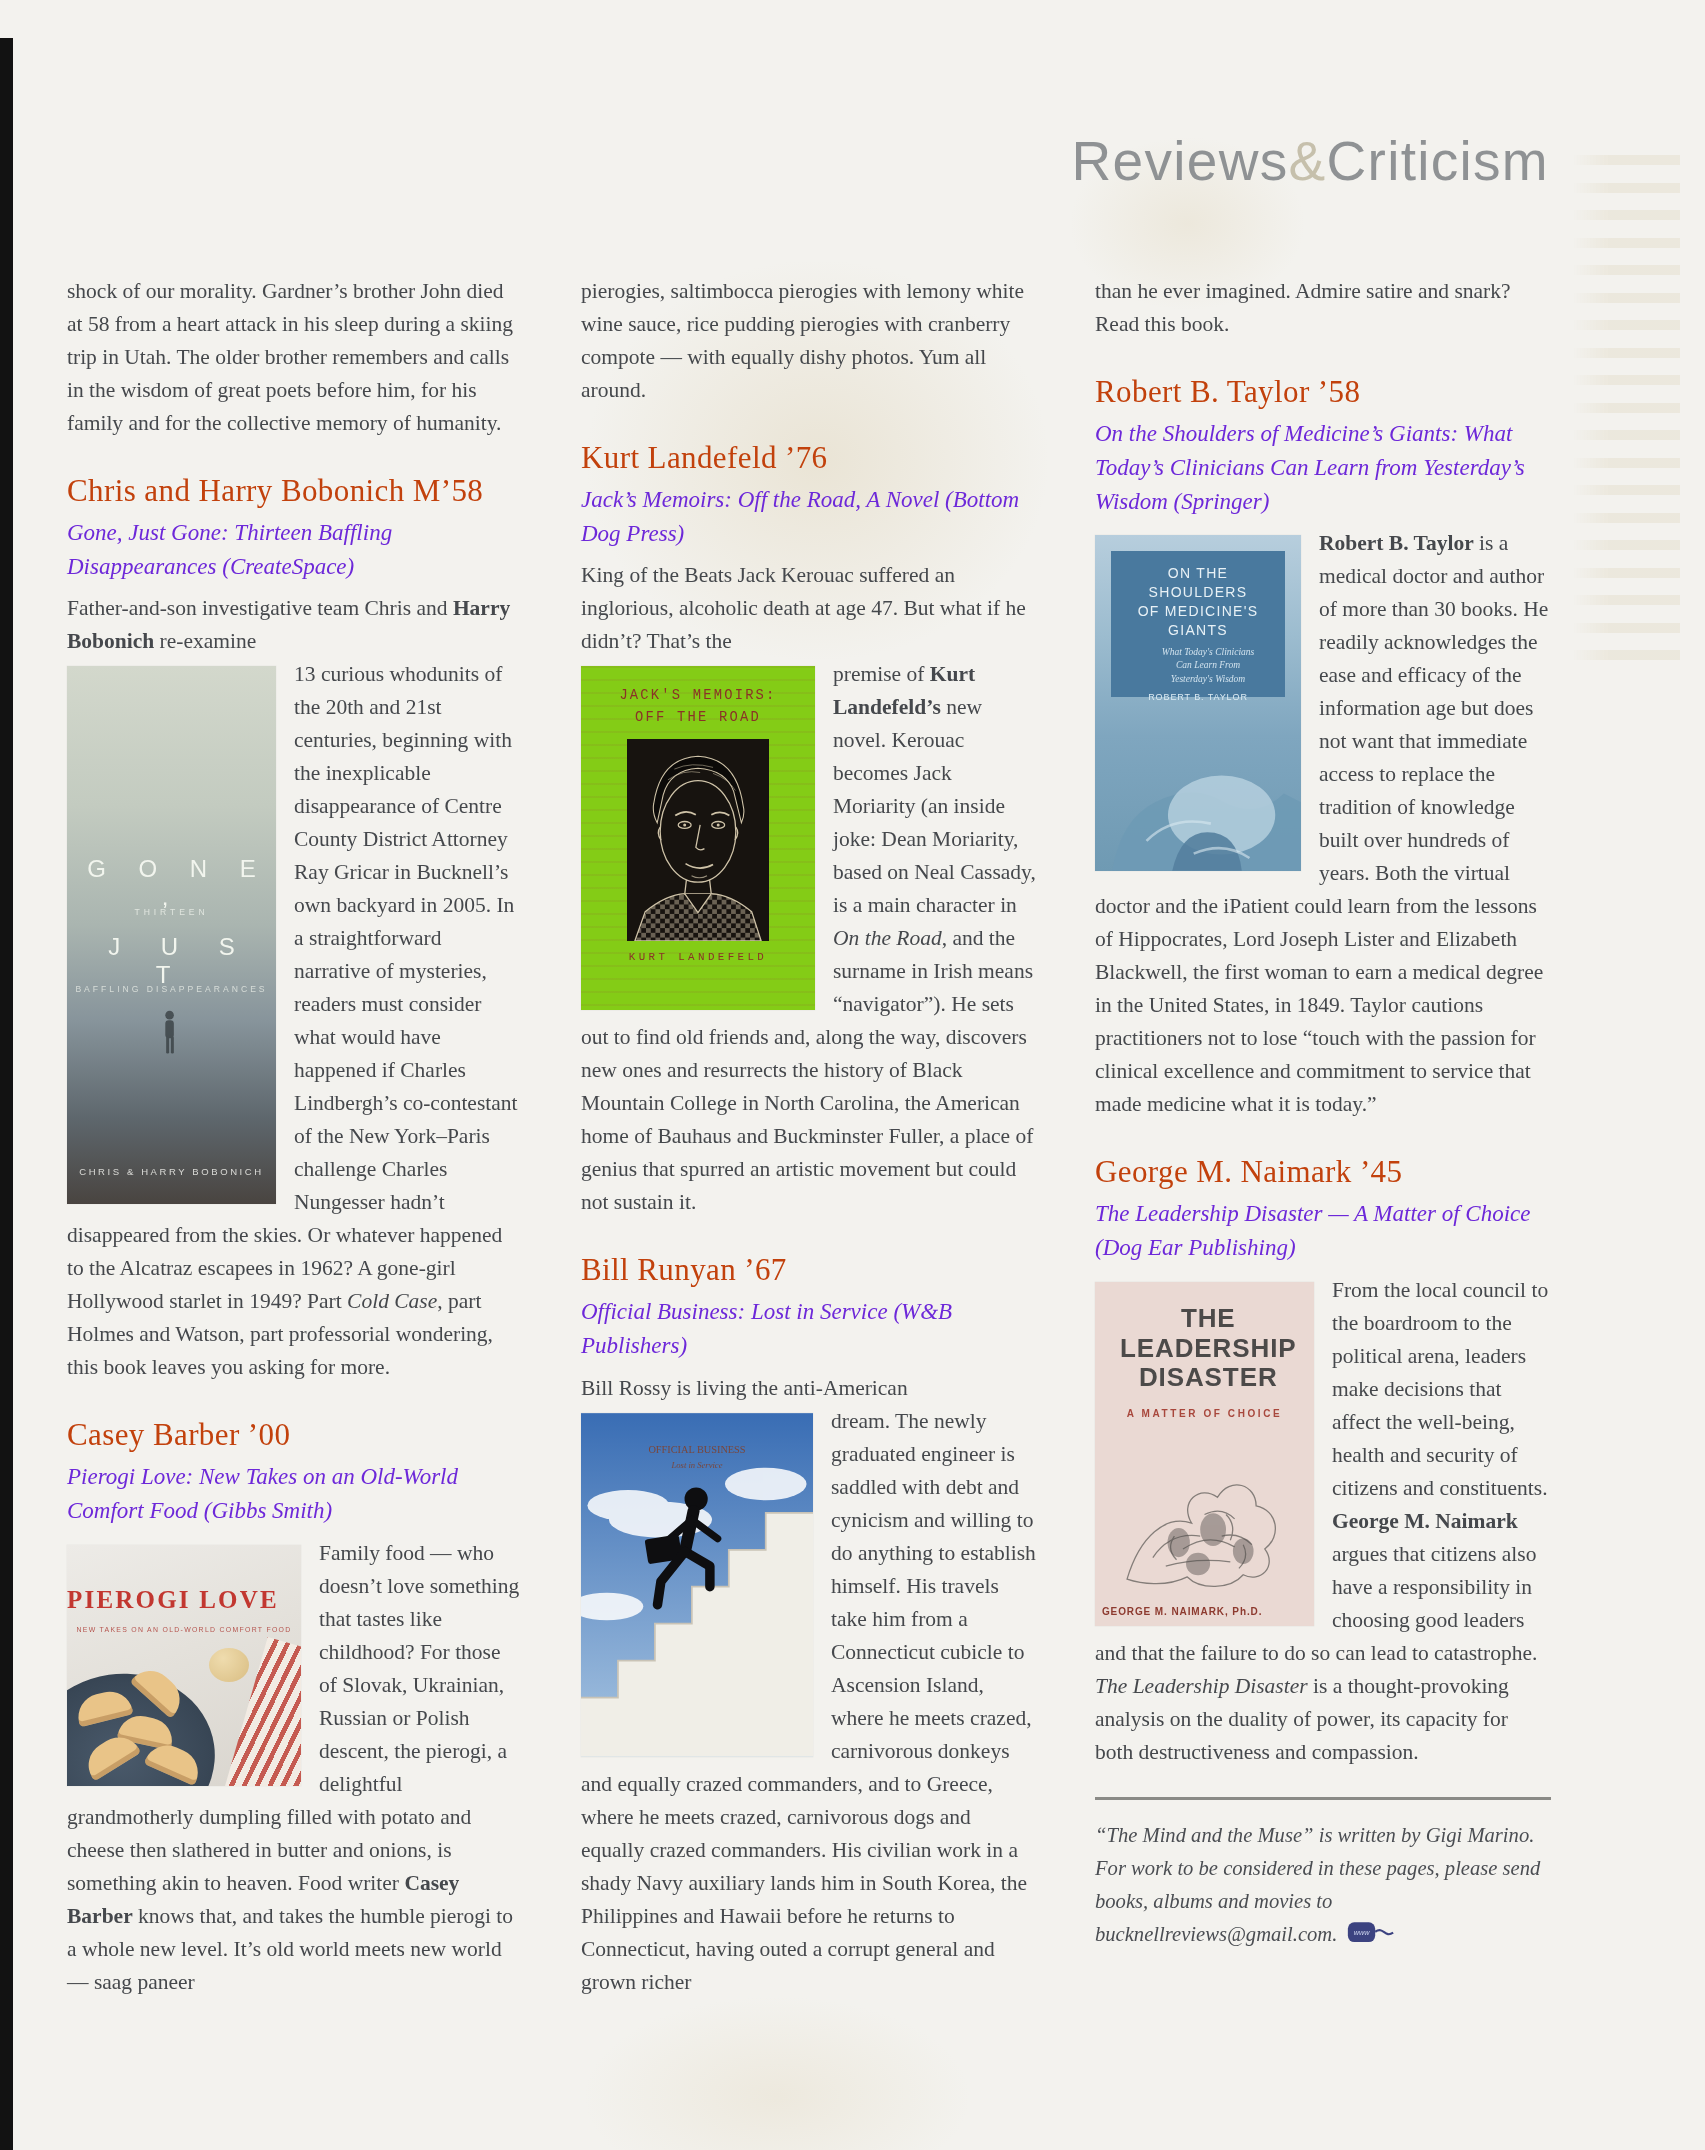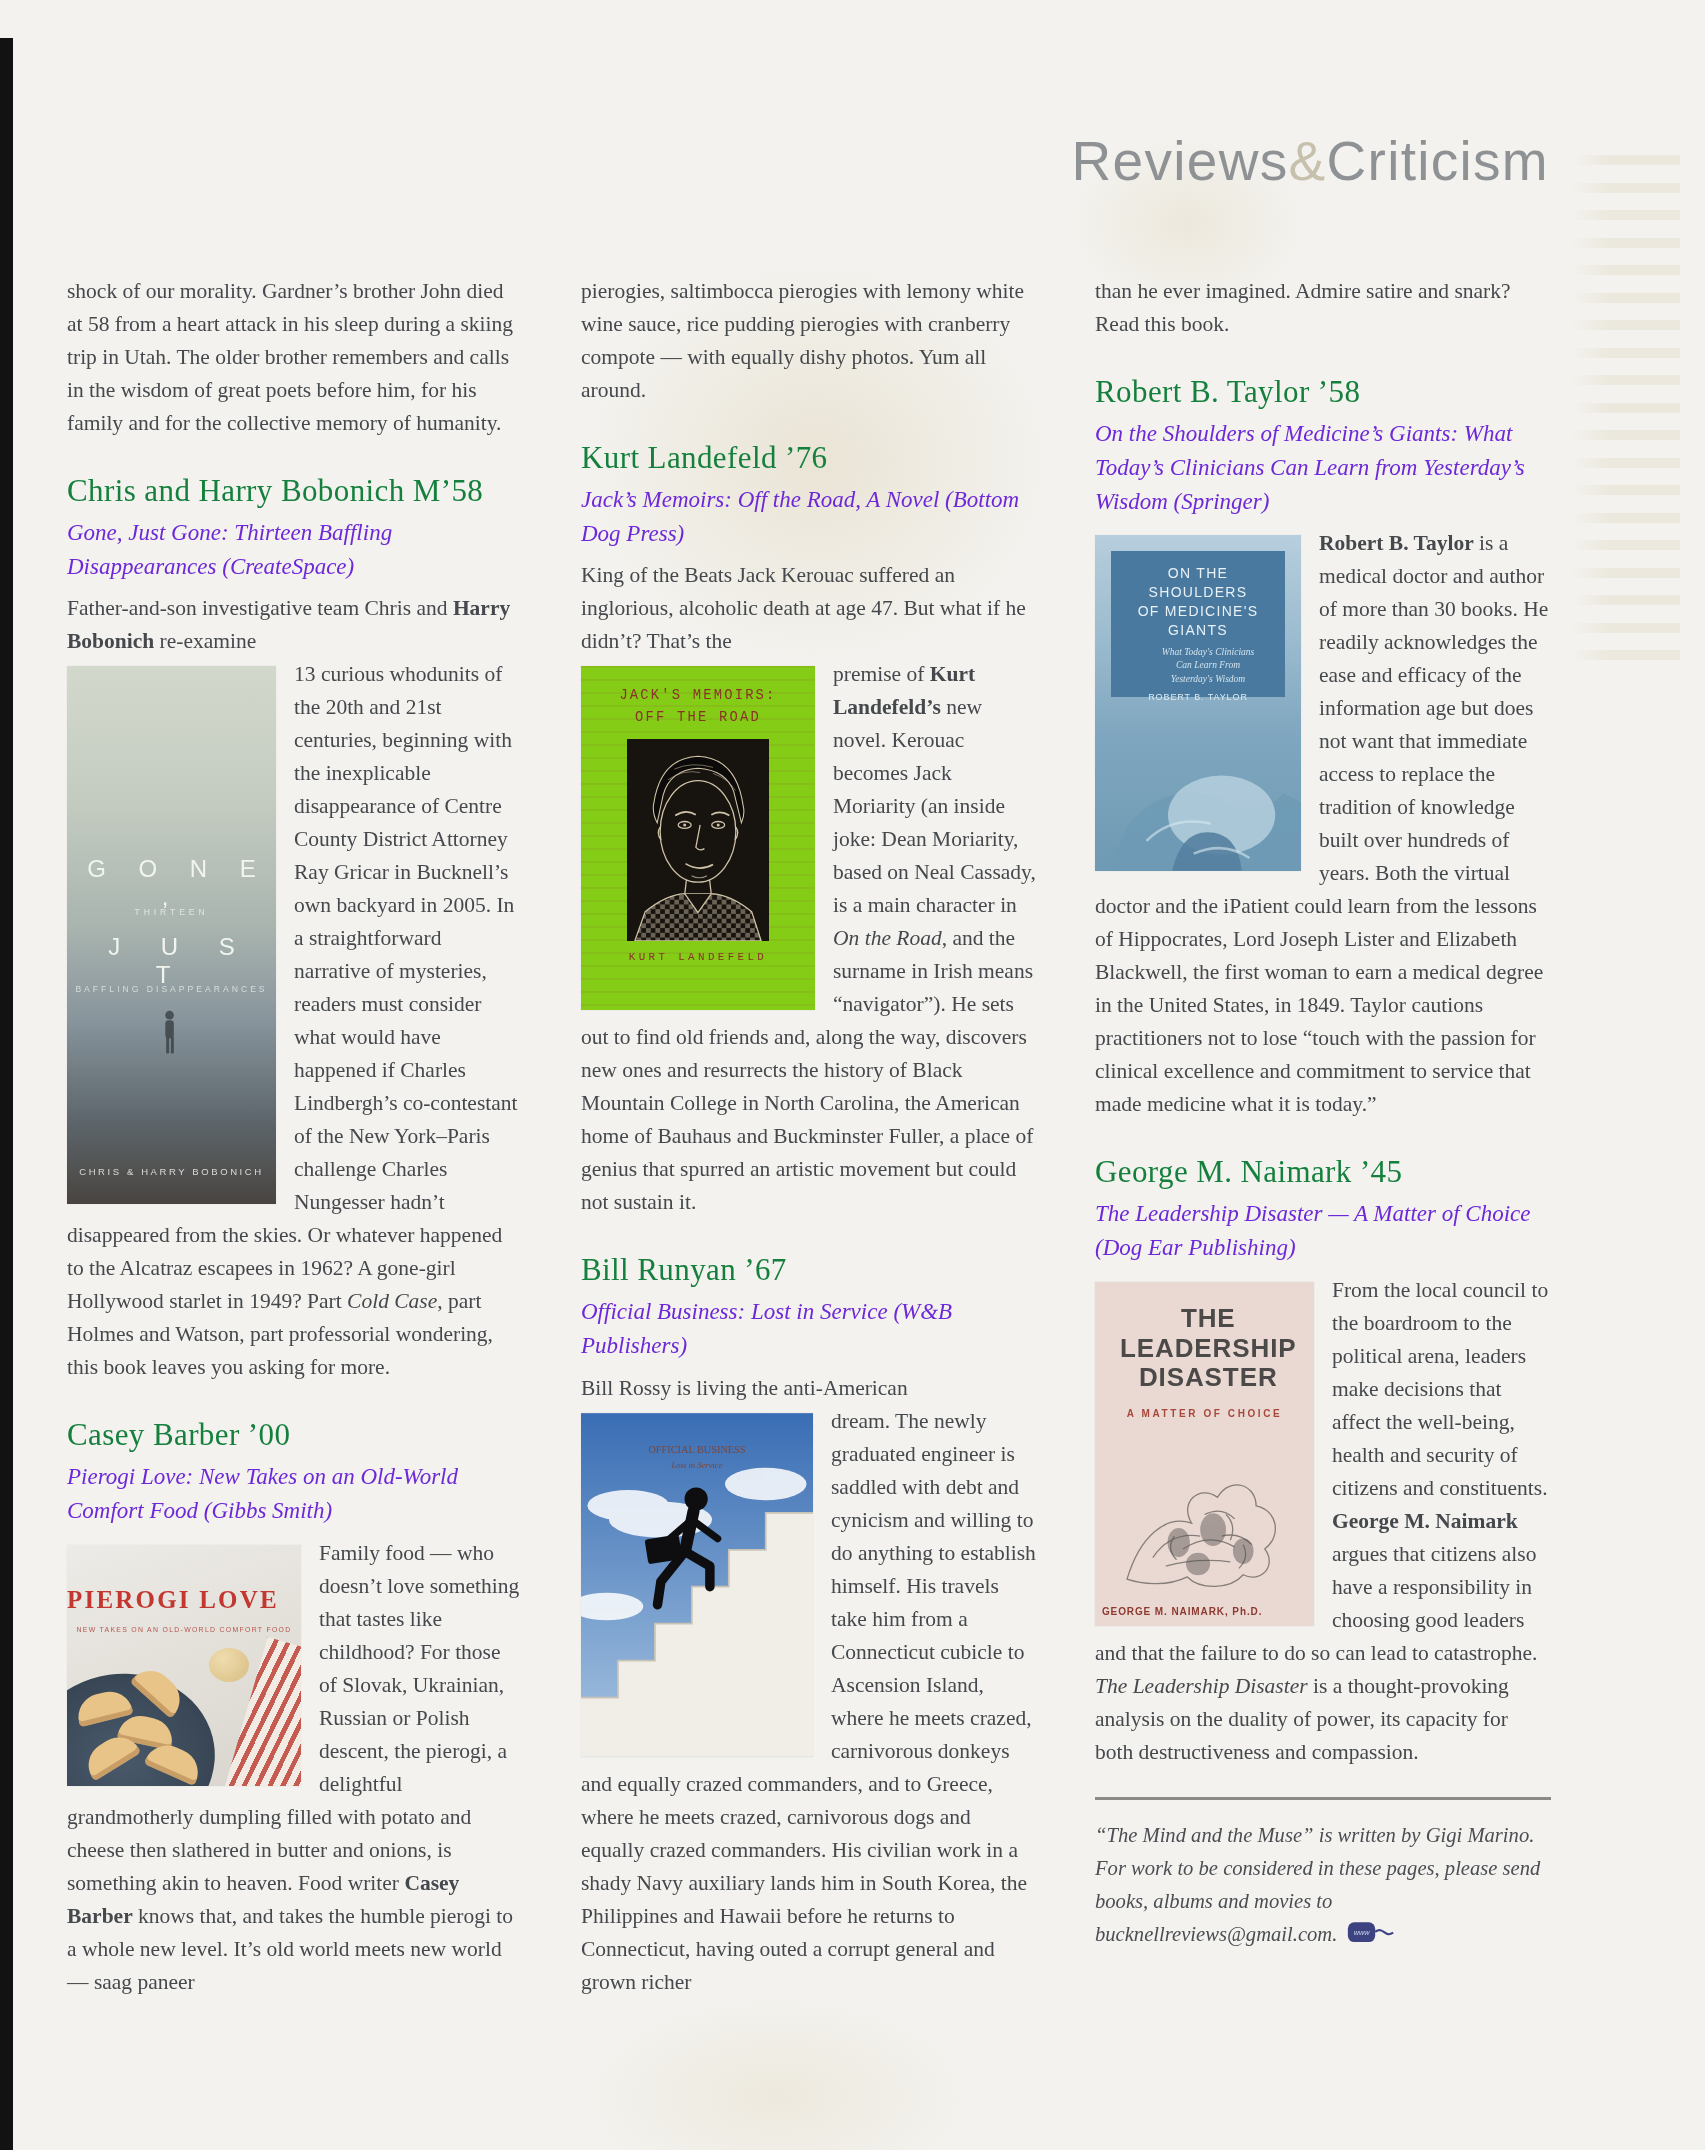--- a/index.html
+++ b/index.html
@@ -20,21 +20,21 @@
            background:radial-gradient(closest-side,rgba(213,196,156,0.20),rgba(213,196,156,0) 72%);}
   
   .mag-header{position:absolute;top:129px;right:157px;font-family:"Liberation Sans",sans-serif;
               font-size:55px;letter-spacing:1.3px;color:#8f9294;white-space:nowrap;}
   .mag-header .amp{color:#c6c0ac;}
   
   .col{position:absolute;top:275px;width:456px;z-index:2;}
   .col-1{left:67px;} .col-2{left:581px;} .col-3{left:1095px;}
   p.body{font-size:21.5px;line-height:33px;margin:0;color:#45484c;}
   .b{font-weight:bold;} .i{font-style:italic;}
-  h3.byline{font-size:31px;line-height:37px;font-weight:normal;color:#15803d;
+  h3.byline{font-size:31px;line-height:37px;font-weight:normal;color:#c2410c;
             letter-spacing:0.4px;margin:32px 0 6.9px 0;}
   p.booktitle{font-size:23px;line-height:34px;font-style:italic;color:#6d28d9;margin:0 0 8.6px 0;}
   .flow::after{content:"";display:block;clear:both;}
   .cover{float:left;margin:7.7px 18px 7.7px 0;position:relative;overflow:hidden;
          box-shadow:0 0 0 0.4px rgba(0,0,0,0.06);}
   
   #cover-gone{width:209px;height:538px;
       background:linear-gradient(180deg,#d3d8cc 0%,#c3cbc0 26%,#aab5b0 48%,#87949b 66%,#5e676d 84%,#494440 100%);}
   #cover-gone .t{position:absolute;width:100%;text-align:center;color:#f2f5ee;
       font-family:"Liberation Sans",sans-serif;}

